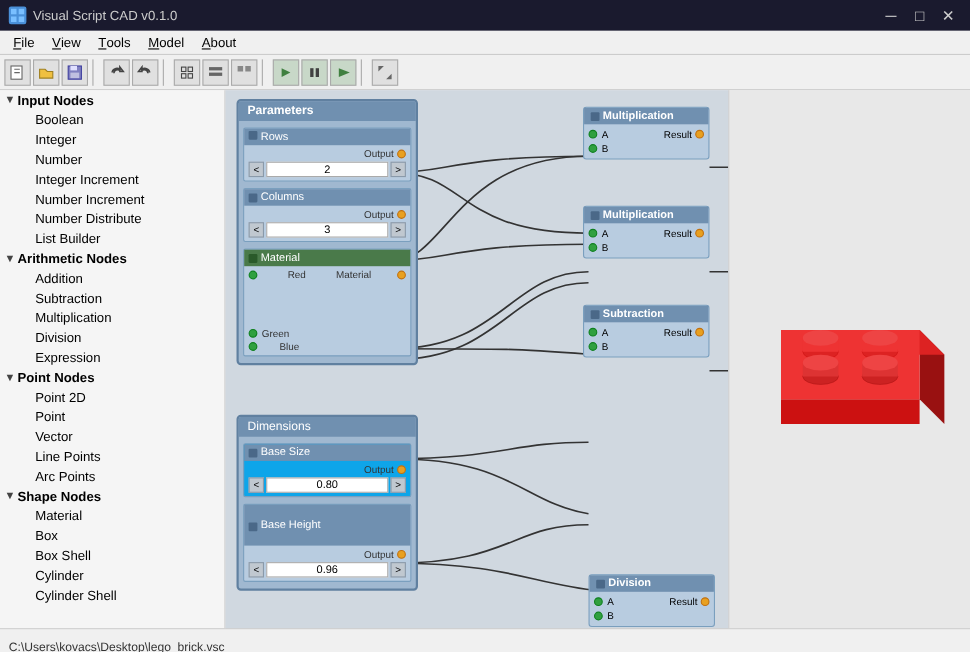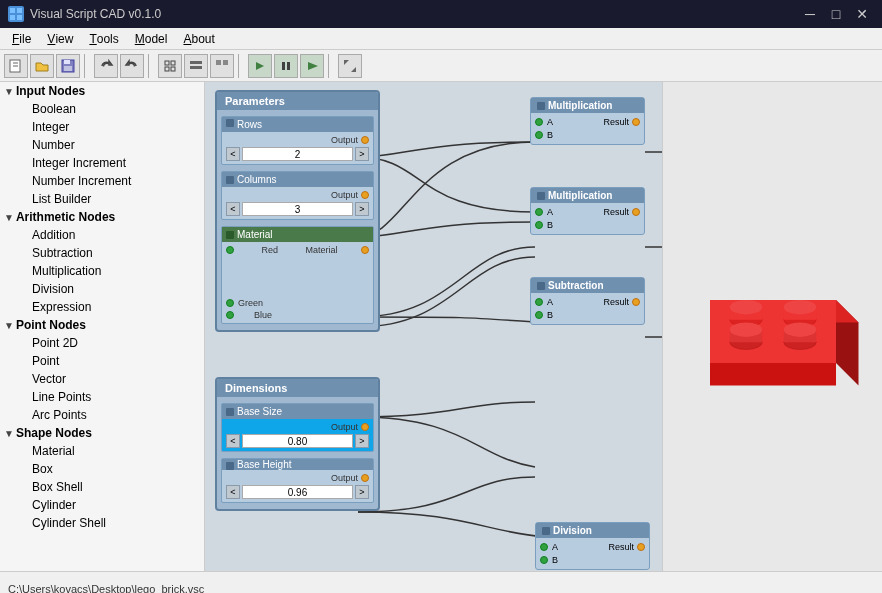--- a/index.html
+++ b/index.html
@@ -276,20 +276,21 @@
 
     <div class="tree-category">
       <span class="expand-icon">▼</span>
       <span>Input Nodes</span>
     </div>
     <div class="tree-child">Boolean</div>
     <div class="tree-child">Integer</div>
     <div class="tree-child">Number</div>
     <div class="tree-child">Integer Increment</div>
     <div class="tree-child">Number Increment</div>
+    <div class="tree-child">Number Distribute</div>
     <div class="tree-child">List Builder</div>
 
     <div class="tree-category">
       <span class="expand-icon">▼</span>
       <span>Arithmetic Nodes</span>
     </div>
     <div class="tree-child">Addition</div>
     <div class="tree-child">Subtraction</div>
     <div class="tree-child">Multiplication</div>
     <div class="tree-child">Division</div>
@@ -399,21 +400,21 @@
             <div style="display:flex; align-items:center;">
               <div class="port port-input"></div>
               <span style="font-size:9px; color:#333; margin-left:20px;">Blue</span>
             </div>
           </div>
         </div>
       </div>
     </div>
 
     <div style="position:absolute; left:10px; top:295px; background:#a0b8d0; border:2px solid #6080a0; border-radius:4px; width:165px;">
-      <div style="background:#7090b0; color:white; padding:3px 8px; font-size:11px; font-weight:bold; border-radius:2px 2px 0 0;">Dimensions</div>
+      <div style="background:#7090b0; color:white; padding:3px 8px; font-size:11px; font-weight:normal; border-radius:2px 2px 0 0;">Dimensions</div>
       <div style="padding:6px 4px;">
 
         <div style="background:#0ea5e9; border:1px solid #7a9fbe; border-radius:2px; margin-bottom:6px;">
           <div style="background:#7090b0; color:white; padding:2px 4px; font-size:10px; display:flex; align-items:center; gap:3px;">
             <div style="width:8px;height:8px;background:#4a6888;border-radius:1px;"></div>
             <span>Base Size</span>
           </div>
           <div style="padding:3px 4px;">
             <div style="display:flex; justify-content:flex-end; align-items:center; margin-bottom:2px;">
               <span style="font-size:9px; color:#333; margin-right:3px;">Output</span>
@@ -421,21 +422,21 @@
             </div>
             <div style="display:flex; align-items:center; gap:2px;">
               <button class="node-ctrl-btn">&lt;</button>
               <div class="node-value">0.80</div>
               <button class="node-ctrl-btn">&gt;</button>
             </div>
           </div>
         </div>
 
         <div style="background:#b8cce0; border:1px solid #7a9fbe; border-radius:2px;">
-          <div style="background:#7090b0; color:white; padding:0 4px; font-size:10px; display:flex; align-items:flex-end; gap:3px;">
+          <div style="background:#7090b0; color:white; padding:13px 4px; font-size:10px; display:flex; align-items:flex-end; gap:3px;">
             <div style="width:8px;height:8px;background:#4a6888;border-radius:1px;"></div>
             <span>Base Height</span>
           </div>
           <div style="padding:3px 4px;">
             <div style="display:flex; justify-content:flex-end; align-items:center; margin-bottom:2px;">
               <span style="font-size:9px; color:#333; margin-right:3px;">Output</span>
               <div class="port port-output"></div>
             </div>
             <div style="display:flex; align-items:center; gap:2px;">
               <button class="node-ctrl-btn">&lt;</button>

